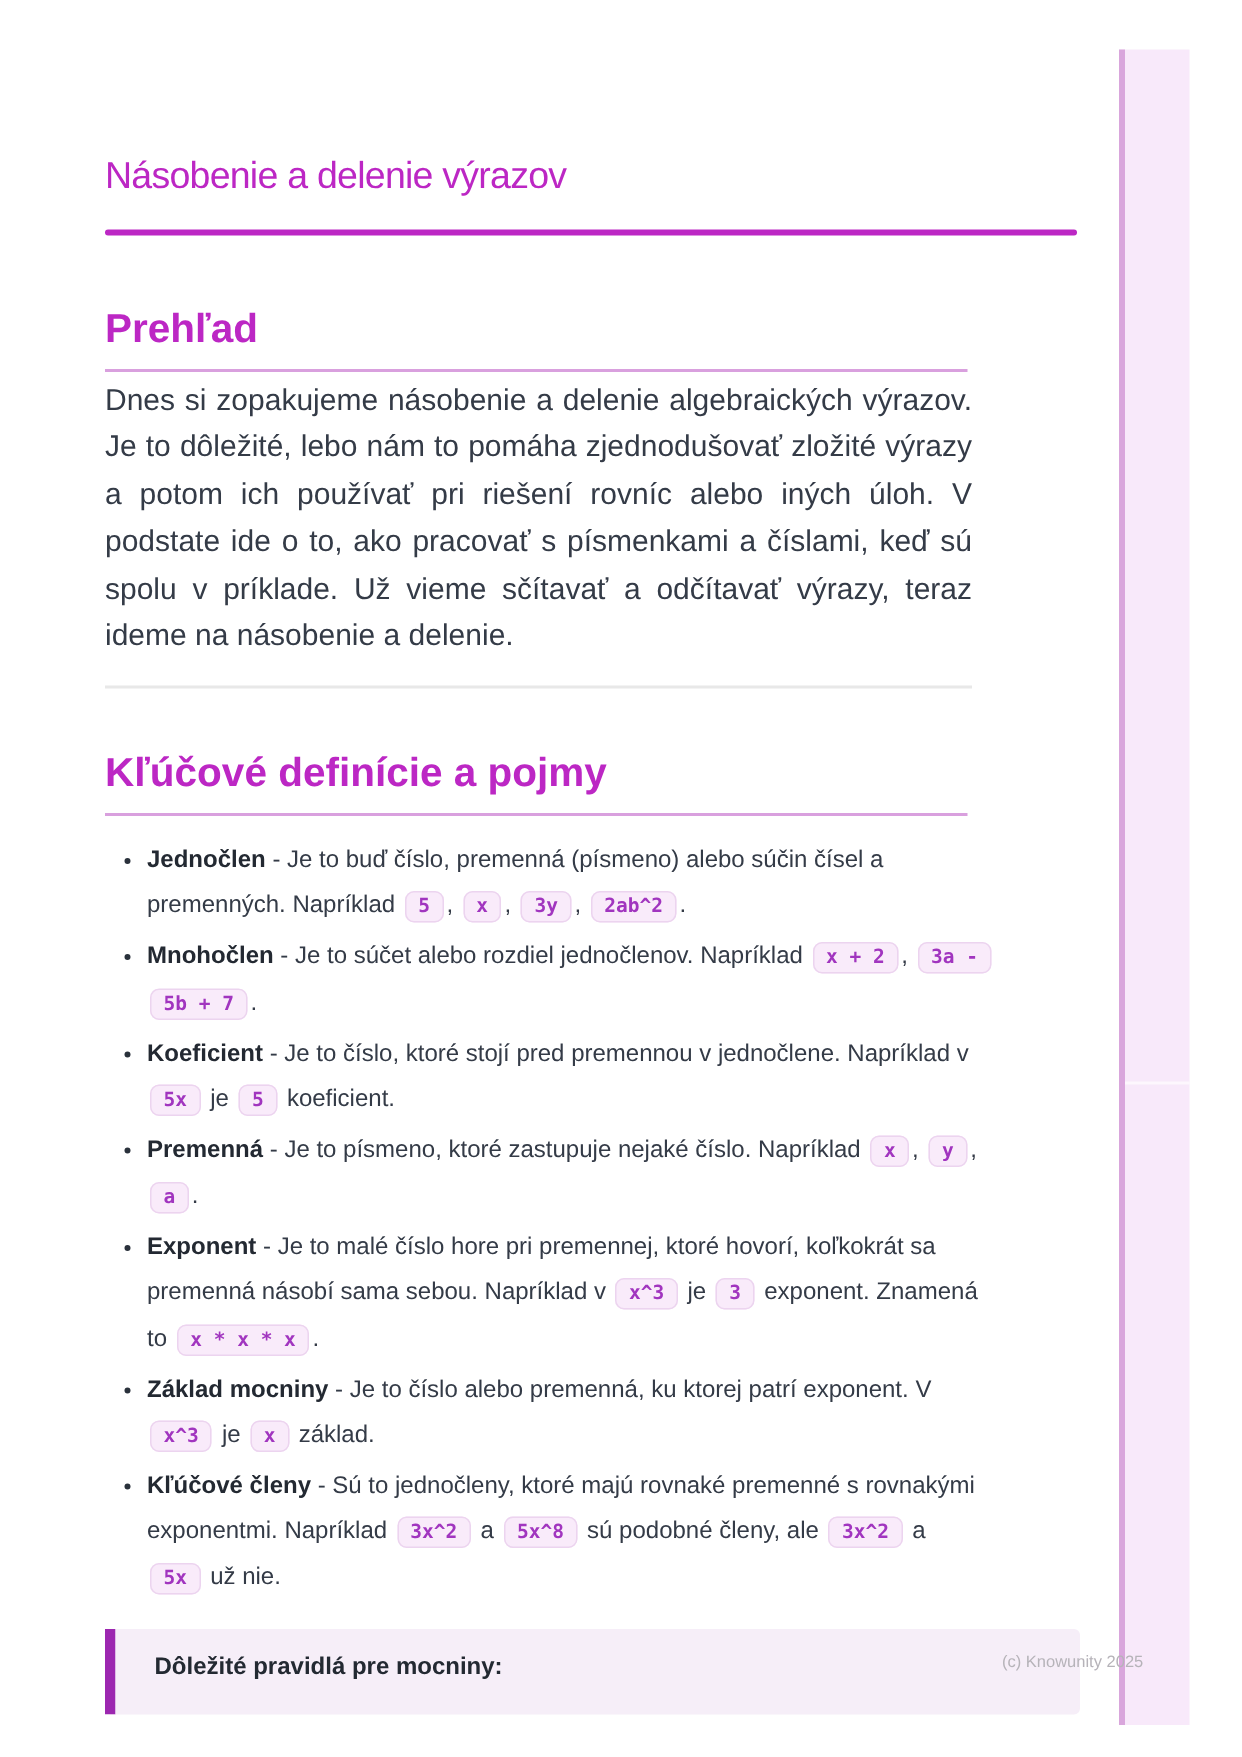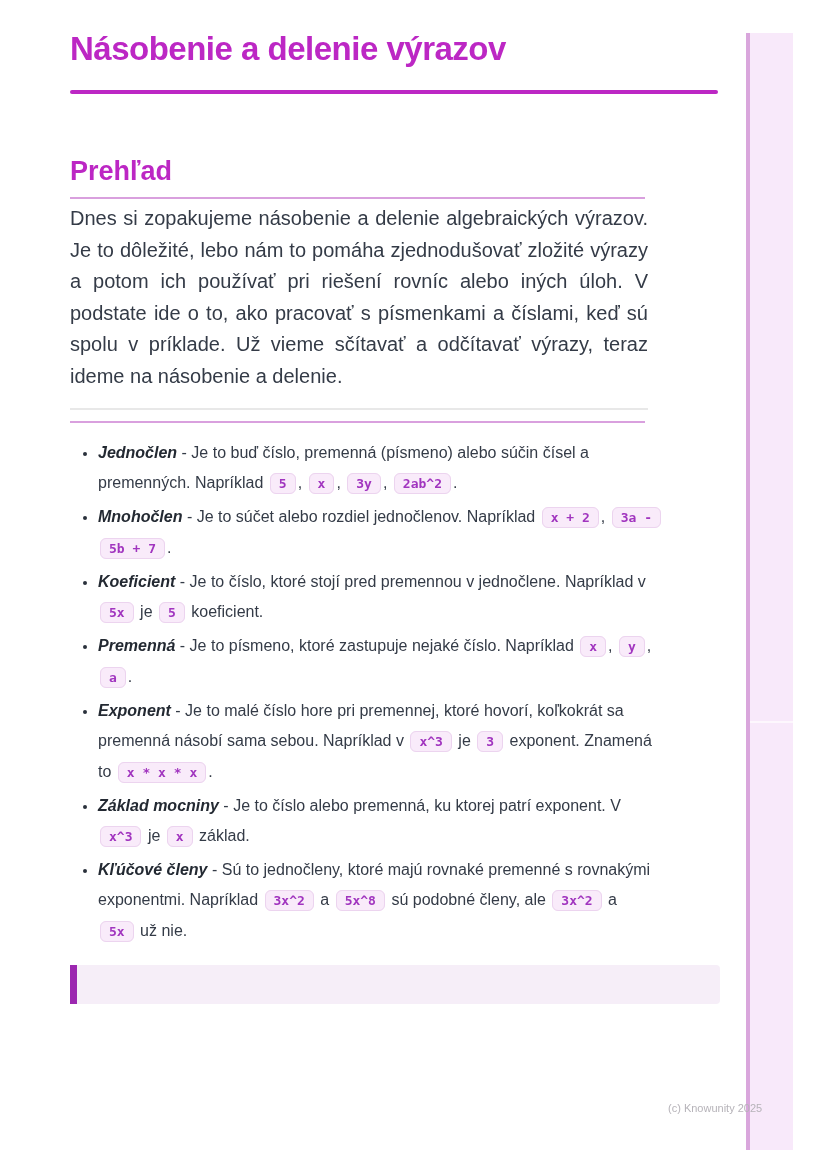--- a/index.html
+++ b/index.html
@@ -25,39 +25,39 @@
   }
 
   .watermark {
     position: absolute; left: 668px; top: 1102px;
     font-size: 11px; color: #b6b3b9; z-index: 3; white-space: nowrap;
   }
 
   .content { position: absolute; left: 70px; top: 0; width: 648px; z-index: 2; }
 
   h1.doc-title {
-    margin-top: 32px;
-    font-size: 33px; line-height: 1.05; font-weight: 700;
+    margin-top: 104px;
+    font-size: 25px; line-height: 1.05; font-weight: 400;
     letter-spacing: -0.5px;
     color: var(--heading, #bc27c4);
   }
   .title-rule {
     margin-top: 23px; height: 4px; width: 648px; border-radius: 2px;
     background: var(--heading, #bc27c4);
   }
 
   h2.section-heading {
     font-size: 27px; line-height: 1.1; font-weight: 700;
     color: var(--heading, #bc27c4);
   }
   .h2-rule {
     margin-top: 11px; height: 2px; width: 575px;
     background: var(--heading-rule-light, #d9a0de);
   }
-  .sec-overview h2 { margin-top: 63px; }
+  .sec-overview h2 { margin-top: 48px; }
   .sec-definitions h2 { margin-top: 42px; }
 
   p.body-text {
     margin-top: 4px; width: 578px;
     font-size: 20px; line-height: 31.5px;
     text-align: justify;
     color: var(--body-text, #343b47);
   }
   p.intro { text-align: left; line-height: 22px; }
 
@@ -69,21 +69,21 @@
 
   ul.def-list {
     margin-top: 15px; padding-left: 28px; width: 582px;
     list-style: disc;
   }
   ul.def-list li {
     font-size: 16px; line-height: 30px; margin-bottom: 3px;
     color: var(--body-text, #343b47);
   }
   ul.def-list li::marker { color: #2a313b; font-size: 0.85em; }
-  strong.term { font-weight: 700; color: #232932; font-style: italic; }
+  strong.term { font-weight: 700; color: #232932; }
 
   code.chip {
     font-family: "DejaVu Sans Mono", monospace;
     font-size: 13px; font-weight: 700;
     color: var(--chip-text, #a135bf);
     background: var(--chip-bg, #f9ebfa);
     border: 1px solid var(--chip-border, #ecd4ef);
     border-radius: 6px;
     padding: 2px 8px;
     margin: 0 2px;
@@ -126,29 +126,31 @@
 
     <section class="sec-overview">
       <h2 class="section-heading">Prehľad</h2>
       <div class="h2-rule"></div>
       <p class="body-text">Dnes si zopakujeme násobenie a delenie algebraických výrazov. Je to dôležité, lebo nám to pomáha zjednodušovať zložité výrazy a potom ich používať pri riešení rovníc alebo iných úloh. V podstate ide o to, ako pracovať s písmenkami a číslami, keď sú spolu v príklade. Už vieme sčítavať a odčítavať výrazy, teraz ideme na násobenie a delenie.</p>
     </section>
 
     <hr class="divider">
 
     <section class="sec-definitions">
+      <h2 class="section-heading">Kľúčové definície a pojmy</h2>
       <div class="h2-rule"></div>
       <ul class="def-list" id="def-list">
           <li><strong class="term">Jednočlen</strong> - Je to buď číslo, premenná (písmeno) alebo súčin čísel a premenných. Napríklad <code class="chip">5</code>, <code class="chip">x</code>, <code class="chip">3y</code>, <code class="chip">2ab^2</code>.</li>
           <li><strong class="term">Mnohočlen</strong> - Je to súčet alebo rozdiel jednočlenov. Napríklad <code class="chip">x + 2</code>, <code class="chip">3a - 5b + 7</code>.</li>
           <li><strong class="term">Koeficient</strong> - Je to číslo, ktoré stojí pred premennou v jednočlene. Napríklad v <code class="chip">5x</code> je <code class="chip">5</code> koeficient.</li>
           <li><strong class="term">Premenná</strong> - Je to písmeno, ktoré zastupuje nejaké číslo. Napríklad <code class="chip">x</code>, <code class="chip">y</code>, <code class="chip">a</code>.</li>
           <li><strong class="term">Exponent</strong> - Je to malé číslo hore pri premennej, ktoré hovorí, koľkokrát sa premenná násobí sama sebou. Napríklad v <code class="chip">x^3</code> je <code class="chip">3</code> exponent. Znamená to <code class="chip">x * x * x</code>.</li>
           <li><strong class="term">Základ mocniny</strong> - Je to číslo alebo premenná, ku ktorej patrí exponent. V <code class="chip">x^3</code> je <code class="chip">x</code> základ.</li>
           <li><strong class="term">Kľúčové členy</strong> - Sú to jednočleny, ktoré majú rovnaké premenné s rovnakými exponentmi. Napríklad <code class="chip">3x^2</code> a <code class="chip">5x^8</code> sú podobné členy, ale <code class="chip">3x^2</code> a <code class="chip">5x</code> už nie.</li>
         </ul>
     </section>
 
     <aside class="callout">
+      <p class="callout-title">Dôležité pravidlá pre mocniny:</p>
     </aside>
 
   </div>
 </div>
 
 </body></html>

